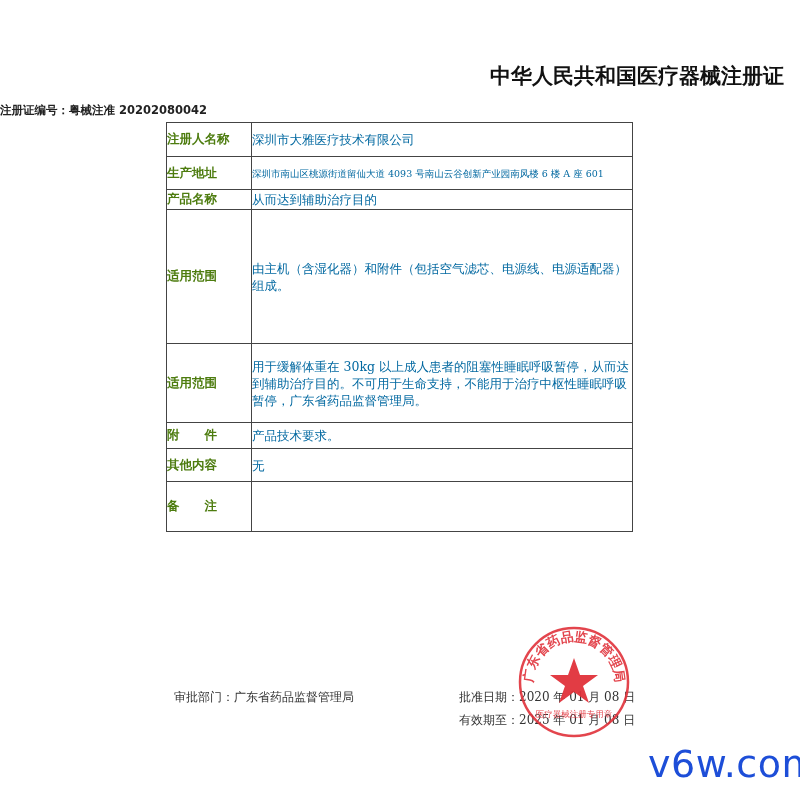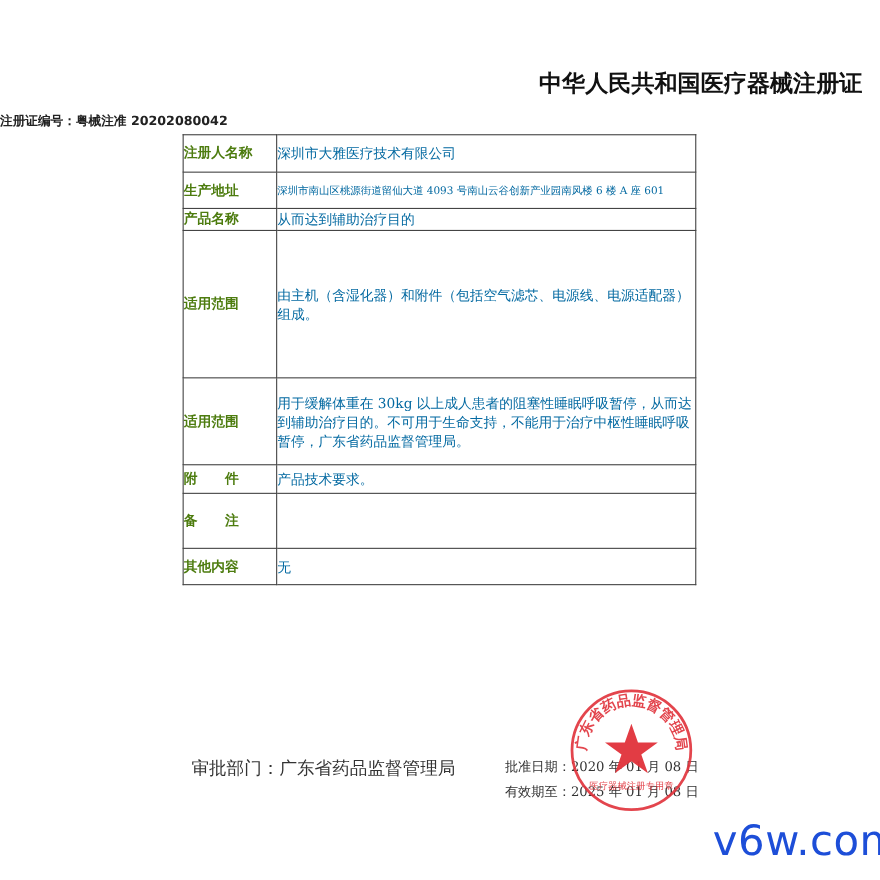--- a/index.html
+++ b/index.html
@@ -25,21 +25,21 @@
     td.lbl {
       width:84px; font-weight:bold; font-size:12.5px; color:#4d7c0f;
       font-family: "DejaVu Sans", "Liberation Sans", sans-serif;
     }
     td.val { padding-left:6px; padding-right:4px; font-size:12.5px; color:#0369a1; line-height:17px; }
     td.val.small { font-size:9.5px; }
     .stamp {
       position:absolute; left:517px; top:625px; width:114px; height:114px;
     }
     .footer-left {
-      position:absolute; top:689px; left:174px; font-size:16px; color:#333;
+      position:absolute; top:689px; left:174px; font-size:12px; color:#333;
     }
     .footer-right1 { position:absolute; top:689px; left:459px; font-size:12px; color:#333; }
     .footer-right2 { position:absolute; top:712px; left:459px; font-size:12px; color:#333; }
     .watermark {
       position:absolute; top:742px; left:648px; font-size:38px; color:#1d4ed8;
       font-family: "DejaVu Sans", "Liberation Sans", sans-serif; letter-spacing:0.5px;
     }
   </style>
 </head>
 <body>
@@ -66,27 +66,27 @@
     <td class="val">由主机（含湿化器）和附件（包括空气滤芯、电源线、电源适配器）组成。</td>
   </tr>
   <tr style="height:79px">
     <td class="lbl">适用范围</td>
     <td class="val">用于缓解体重在 30kg 以上成人患者的阻塞性睡眠呼吸暂停，从而达到辅助治疗目的。不可用于生命支持，不能用于治疗中枢性睡眠呼吸暂停，广东省药品监督管理局。</td>
   </tr>
   <tr style="height:26px">
     <td class="lbl">附　　件</td>
     <td class="val">产品技术要求。</td>
   </tr>
+  <tr style="height:33px">
+    <td class="lbl">其他内容</td>
+    <td class="val">无</td>
+  </tr>
   <tr style="height:50px">
     <td class="lbl">备　　注</td>
     <td class="val"></td>
-  </tr>
-  <tr style="height:33px">
-    <td class="lbl">其他内容</td>
-    <td class="val">无</td>
   </tr>
 </tbody>
   </table>
 
 <div class="footer-left">审批部门：广东省药品监督管理局</div>
 <div class="footer-right1">批准日期：2020 年 01 月 08 日</div>
 <div class="footer-right2">有效期至：2025 年 01 月 08 日</div>
 
 <svg class="stamp" viewBox="0 0 114 114">
   <defs>

